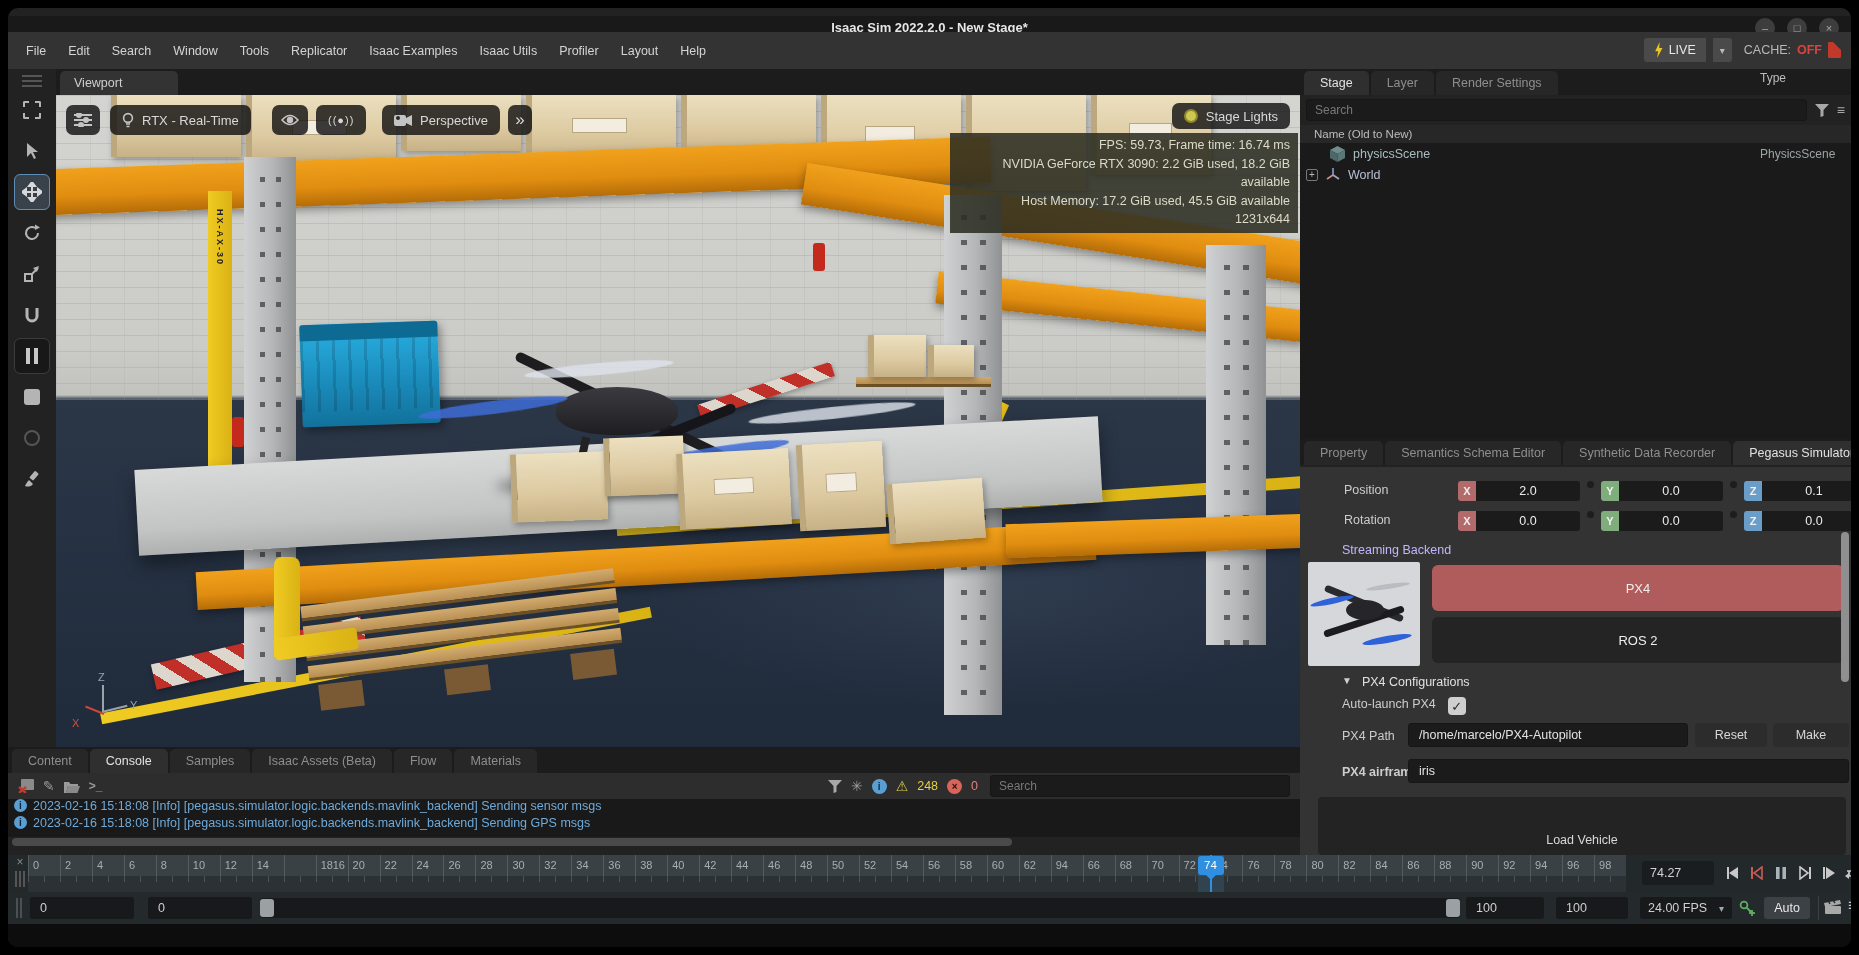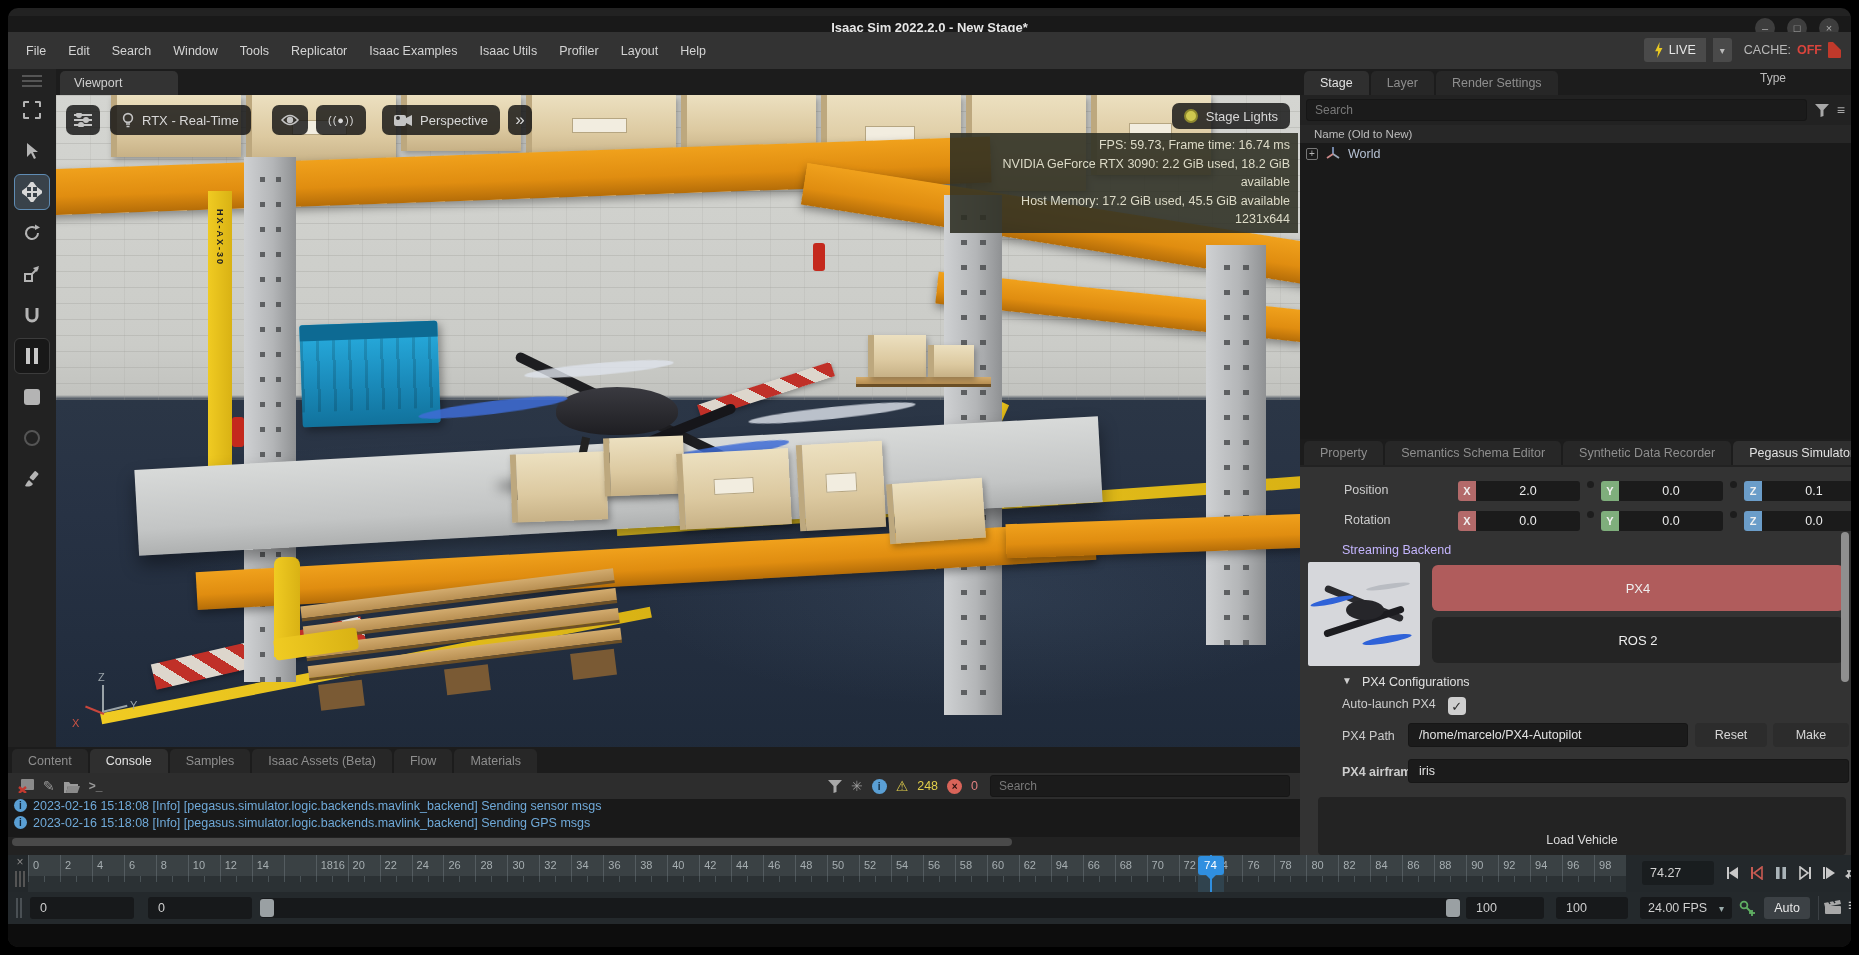--- a/index.html
+++ b/index.html
@@ -454,20 +454,29 @@
             <polygon points="0,0 14,0 8.5,6 8.5,12 5.5,13 5.5,6"></polygon>
           </svg>
       <span style="color:#a8a8a8; font-size:14px;">≡</span>
     </div>
     <div class="tree-hdr">
       <span>Name (Old to New)</span>
 
       <span class="type-col" style="left:460px; top:2px; color:#bdbdbd;">Type</span>
     </div>
     <div class="tree">
+      <div class="trow">
+        <svg style="margin-left:30px;" width="15" height="16" viewBox="0 0 15 16">
+          <polygon points="7.5,0 15,4 7.5,8 0,4" fill="#6f8d8d"></polygon>
+          <polygon points="0,4 7.5,8 7.5,16 0,12" fill="#4c6868"></polygon>
+          <polygon points="15,4 7.5,8 7.5,16 15,12" fill="#5a7878"></polygon>
+            </svg>
+        <span class="nm" style="color:#a9bcc0;">physicsScene</span>
+        <span class="type-col" style="left:460px;">PhysicsScene</span>
+      </div>
       <div class="trow">
         <span class="plusbox">+</span>
         <svg style="margin-left:8px;" width="14" height="14" viewBox="0 0 14 14" stroke-width="1.8" fill="none">
           <line x1="7" y1="7" x2="7" y2="0" stroke="#7d92b8"></line>
               <line x1="7" y1="7" x2="13" y2="11" stroke="#9aa8b8"></line>
               <line x1="7" y1="7" x2="1" y2="11" stroke="#c88"></line>
             </svg>
         <span class="nm" style="color:#b6c2d4;">World</span>
       </div>
     </div>

